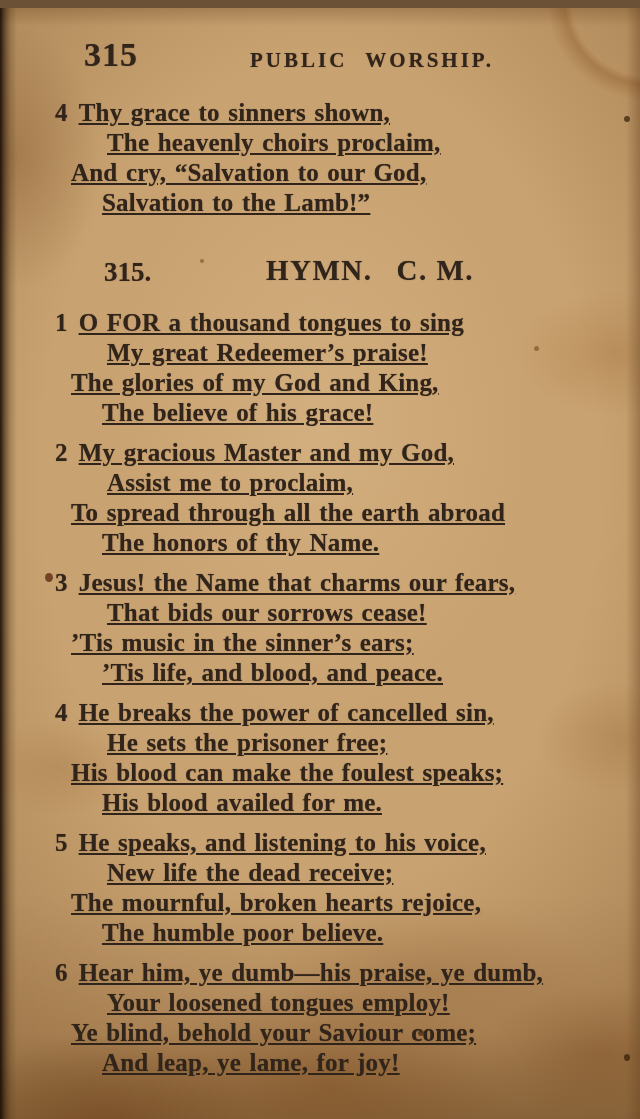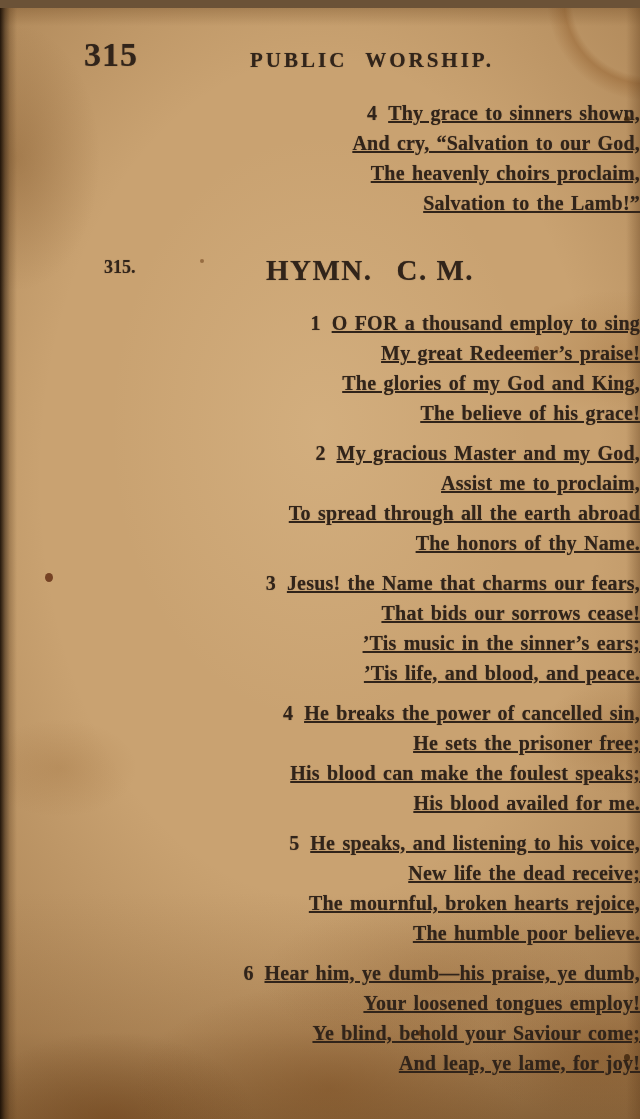--- a/index.html
+++ b/index.html
@@ -40,30 +40,30 @@
       
       radial-gradient(ellipse 480px 720px at 320px 470px, rgba(0,0,0,0) 58%, rgba(108,68,28,0.30) 100%);
     text-decoration: underline;
   }
 
   .page-header { position:relative; height:72px; }
   .page-num { position:absolute; left:84px; top:28px; font-size:34px; letter-spacing:1px; }
   .running-head { position:absolute; left:0; right:0; top:40px; text-align:center;
                   transform:translateX(52px); font-size:21px; letter-spacing:3px; word-spacing:10px; }
 
-  .verse { padding-left:55px; font-size:20px; line-height:30px; word-spacing:2px; letter-spacing:0.2px;text-align:right; }
+  .verse { padding-left:55px; font-size:25px; line-height:30px; word-spacing:2px; letter-spacing:0.2px; }
   .verse .line { white-space:nowrap; }
   .verse .l2 { padding-left:52px; }
   .verse .l3 { padding-left:16px; }
   .verse .l4 { padding-left:47px; }
   .vnum { display:inline-block; margin-right:11px; }
 
   .verse-cont { margin-top:18px; }
   .hymn-heading { position:relative; height:34px; margin-top:36px; }
-  .hymn-no { position:absolute; left:104px; top:3px; font-size:18px; }
+  .hymn-no { position:absolute; left:104px; top:3px; font-size:27px; }
   .hymn-title-row { position:absolute; left:0; right:0; top:0; text-align:center;
                     transform:translateX(50px); font-size:29px; letter-spacing:1.5px; }
   .hymn-meter { margin-left:24px; }
   .hymn-body { margin-top:20px; }
   .hymn-body .verse { margin-bottom:10px; }
 
   .speck { position:absolute; border-radius:50%; }
   .speck1 { left:45px; top:565px; width:8px; height:9px; background:rgba(96,42,18,0.8); }
   .speck2 { left:624px; top:108px; width:6px; height:6px; background:rgba(60,36,12,0.75); }
   .speck3 { left:534px; top:338px; width:5px; height:5px; background:rgba(122,70,28,0.6); }
@@ -76,34 +76,34 @@
 
 <div class="page">
 
   <div class="page-header">
     <span class="page-num">315</span>
     <span class="running-head">PUBLIC WORSHIP.</span>
   </div>
 
   <div class="verse verse-cont">
     <div class="line l1"><span class="vnum">4</span><span>Thy grace to sinners shown,</span></div>
+    <div class="line l2">The heavenly choirs proclaim,</div>
     <div class="line l3">And cry, “Salvation to our God,</div>
-    <div class="line l2">The heavenly choirs proclaim,</div>
     <div class="line l4">Salvation to the Lamb!”</div>
   </div>
 
   <div class="hymn-heading">
     <span class="hymn-no">315.</span>
     <span class="hymn-title-row"><span>HYMN.</span><span class="hymn-meter">C. M.</span></span>
   </div>
 
   <div class="hymn-body">
 
     <div class="verse">
-      <div class="line l1"><span class="vnum">1</span><span>O FOR a thousand employ to sing</span></div>
+      <div class="line l1"><span class="vnum">1</span><span>O FOR a thousand tongues to sing</span></div>
       <div class="line l2">My great Redeemer’s praise!</div>
       <div class="line l3">The glories of my God and King,</div>
       <div class="line l4">The believe of his grace!</div>
     </div>
 
     <div class="verse">
       <div class="line l1"><span class="vnum">2</span><span>My gracious Master and my God,</span></div>
       <div class="line l2">Assist me to proclaim,</div>
       <div class="line l3">To spread through all the earth abroad</div>
       <div class="line l4">The honors of thy Name.</div>

